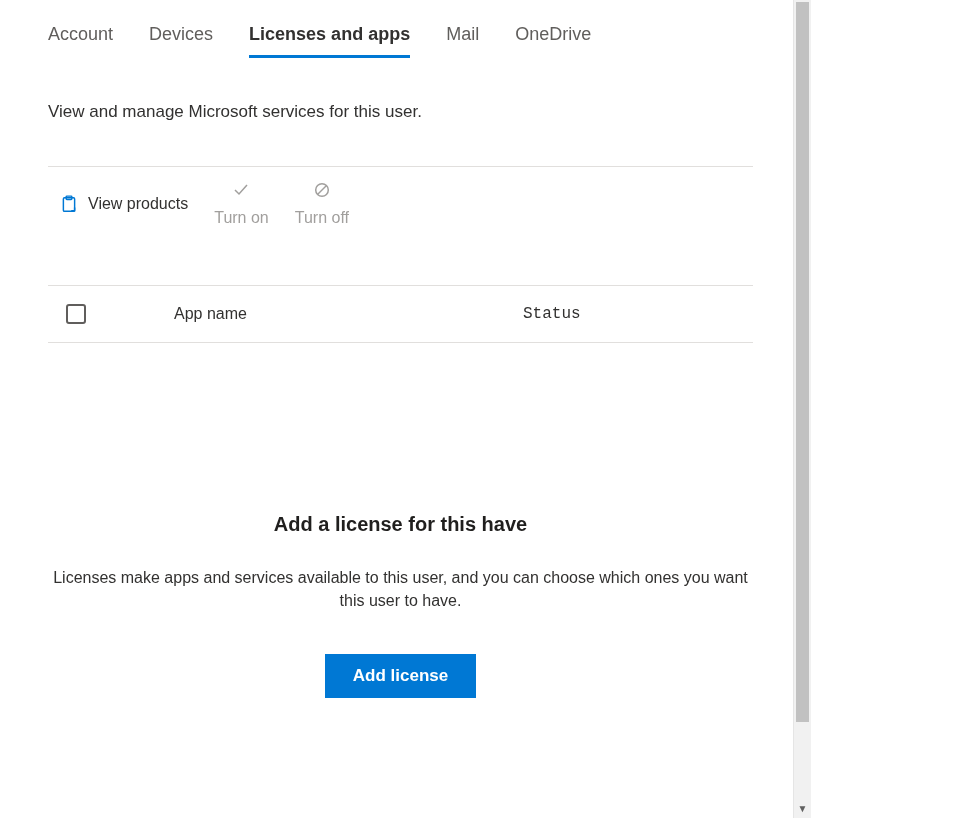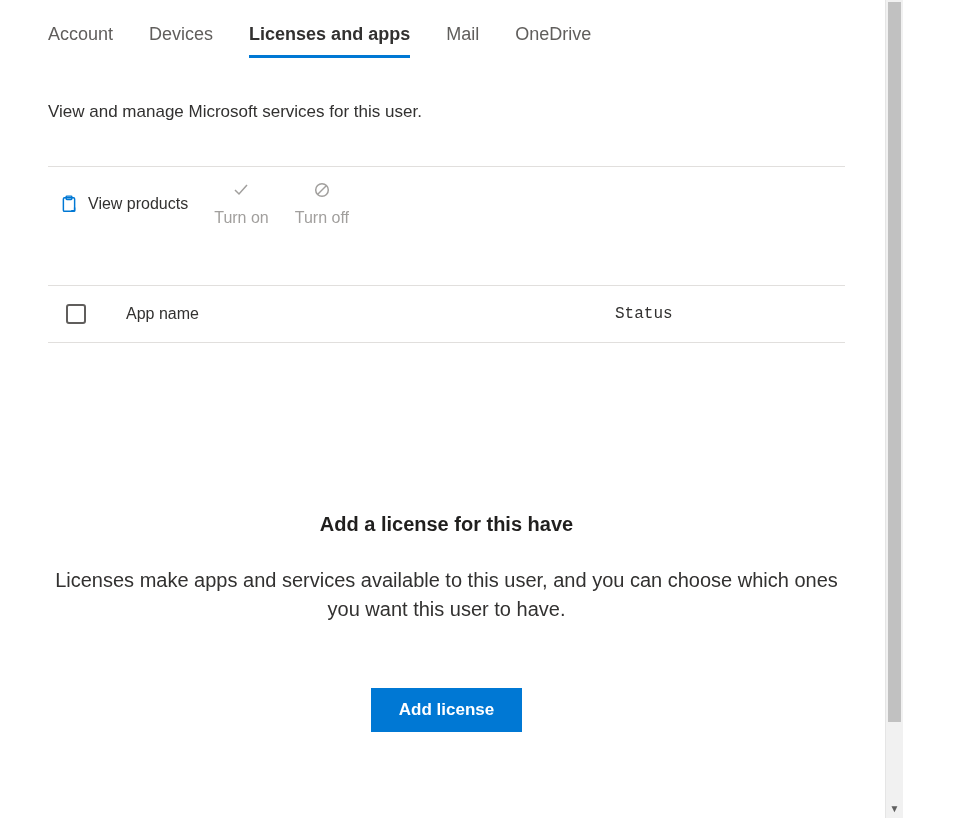--- a/index.html
+++ b/index.html
@@ -4,21 +4,21 @@
   <style>
     * { box-sizing: border-box; margin: 0; padding: 0; }
     html, body { height: 100%; }
     body {
       font-family: "Segoe UI", -apple-system, Arial, sans-serif;
       color: #323130;
       background: #fff;
       font-size: 15px;
     }
     .viewport {
-      width: 903px;
+      width: 811px;
       height: 818px;
       position: relative;
       display: flex;
     }
     .content-wrap {
       flex: 1;
       padding: 24px 40px 20px 48px;
       overflow: hidden;
     }
     
@@ -108,20 +108,21 @@
     
     .table-header {
       display: flex;
       align-items: center;
       border-top: 1px solid #e1dfdd;
       border-bottom: 1px solid #e1dfdd;
       padding: 18px 0 18px 18px;
       margin-top: 44px;
       font-size: 16px;
       color: #323130;
+      gap: 48px;
     }
     .header-check {
       width: 50px;
       display: flex;
       align-items: center;
     }
     .checkbox {
       width: 20px;
       height: 20px;
       border: 2px solid #605e5c;
@@ -136,25 +137,25 @@
       text-align: center;
       padding-top: 170px;
     }
     .empty-title {
       font-size: 20px;
       font-weight: 600;
       color: #201f1e;
       margin-bottom: 30px;
     }
     .empty-desc {
-      font-size: 20px;
+      font-size: 16px;
       color: #323130;
       line-height: 1.45;
       max-width: 820px;
-      margin: 0 auto 64px auto;
+      margin: 0 auto 42px auto;
     }
     .primary-btn {
       background: #0078d4;
       color: #fff;
       border: none;
       font-size: 17px;
       font-weight: 600;
       padding: 12px 28px;
       cursor: pointer;
     }

